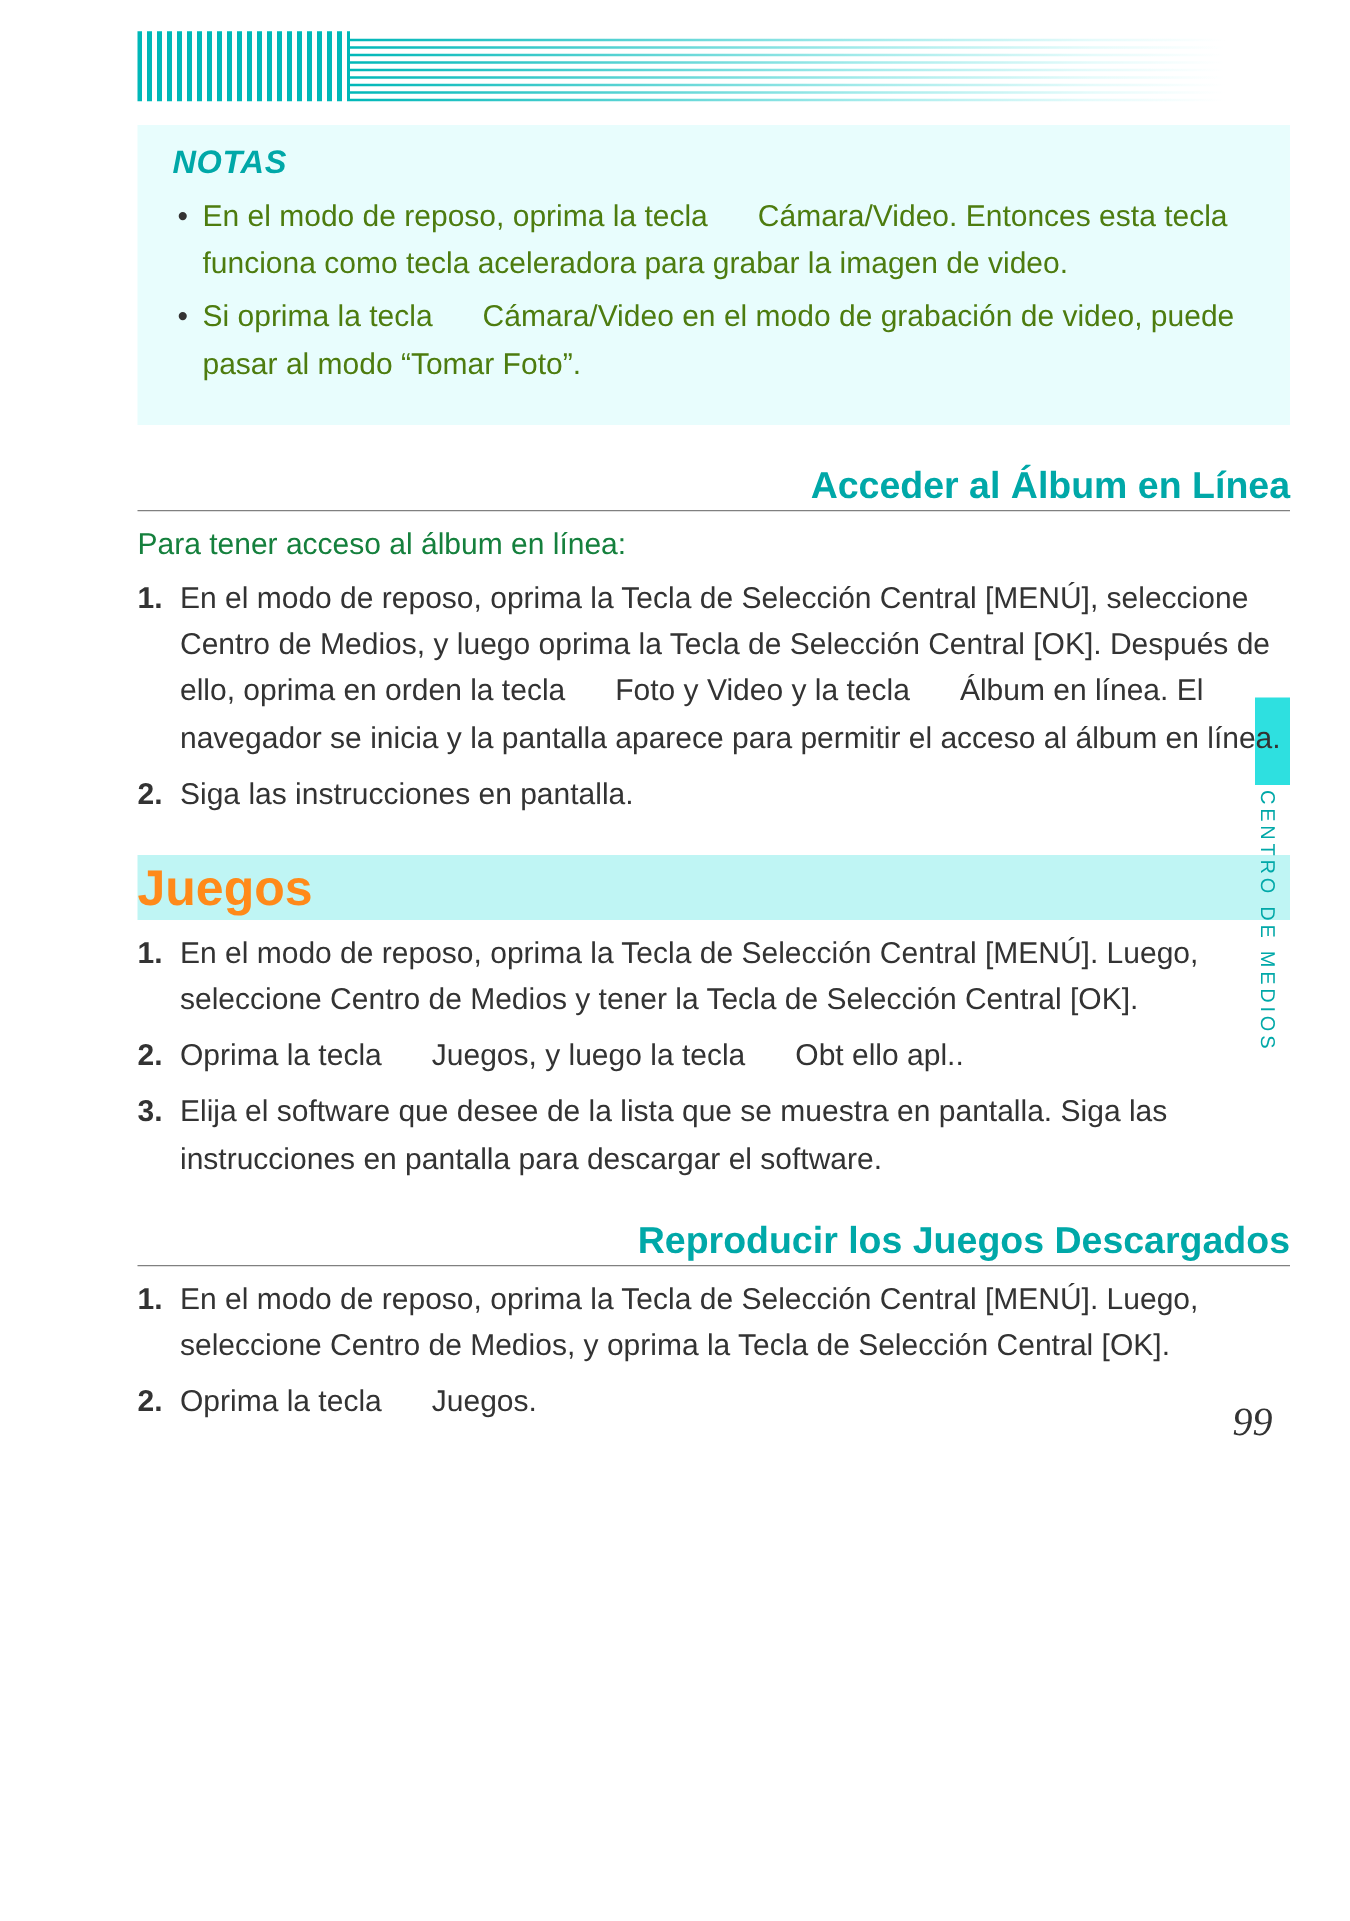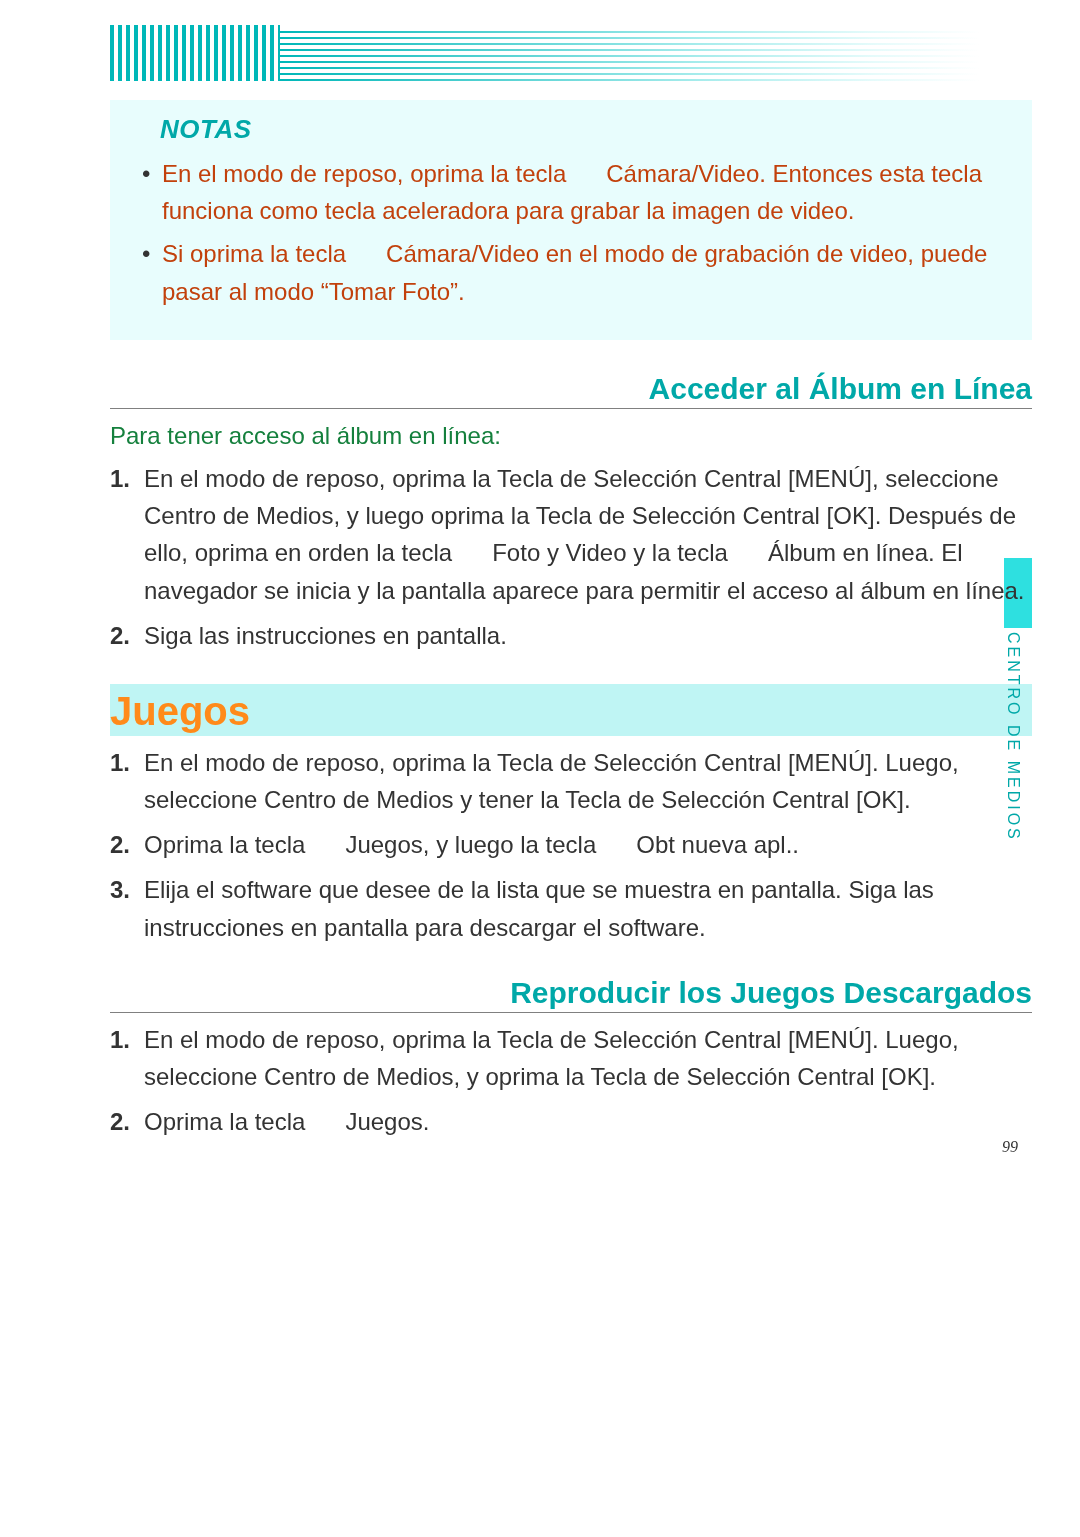--- a/index.html
+++ b/index.html
@@ -31,29 +31,28 @@
       padding: 14px 28px 24px 28px;
       margin-bottom: 32px;
     }
     .notas-heading {
       font-style: italic;
       font-weight: bold;
       color: #00a8a8;
       font-size: 26px;
       letter-spacing: 0.5px;
       margin-bottom: 10px;
-      margin-left: 22px;
     }
     .notas-list { list-style: none; }
     .notas-list li {
       position: relative;
       padding-left: 24px;
       font-size: 24px;
       line-height: 1.55;
-      color: #c2410c;
+      color: #4d7c0f;
       margin-bottom: 6px;
     }
     .notas-list li::before {
       content: "•";
       position: absolute;
       left: 4px; top: 0;
       color: #333;
     }
     .h2-teal {
       font-size: 30px;
@@ -112,21 +111,21 @@
       color: #00a8a8;
       margin-top: 4px;
       font-family: Arial, sans-serif;
     }
     .section { margin-bottom: 30px; }
     .pagenum {
       position: absolute;
       right: 62px;
       bottom: 34px;
       font-style: italic;
-      font-size: 16px;
+      font-size: 32px;
       color: #333;
       font-family: Georgia, 'Times New Roman', serif;
     }
     b.bold { font-weight: normal; margin-top: 48px; }
   </style>
 </head>
 <body>
 
 <div class="page">
 
@@ -181,21 +180,21 @@
 
     <div class="section">
       <div class="h1-orange">Juegos</div>
       <ol class="ol">
         <li>
           <span class="num">1.</span>
           <span>En el modo de reposo, oprima la Tecla de Selección Central </span><b class="bold">[MENÚ]</b><span>. Luego, seleccione </span><b class="bold">Centro de Medios</b><span> y tener la Tecla de Selección Central </span><b class="bold">[OK]</b><span>.</span>
         </li>
         <li>
           <span class="num">2.</span>
-          <span>Oprima la tecla </span>&nbsp;&nbsp;&nbsp;&nbsp;&nbsp;<b class="bold">Juegos</b><span>, y luego la tecla </span>&nbsp;&nbsp;&nbsp;&nbsp;&nbsp;<b class="bold">Obt nueva apl.</b><span>.</span>
+          <span>Oprima la tecla </span>&nbsp;&nbsp;&nbsp;&nbsp;&nbsp;<b class="bold">Juegos</b><span>, y luego la tecla </span>&nbsp;&nbsp;&nbsp;&nbsp;&nbsp;<b class="bold">Obt ello apl.</b><span>.</span>
         </li>
         <li>
           <span class="num">3.</span>
           <span>Elija el software que desee de la lista que se muestra en pantalla. Siga las instrucciones en pantalla para descargar el software.</span>
         </li>
       </ol>
     </div>
 
     <div class="section" style="margin-bottom:10px;">
       <div class="h2-teal">Reproducir los Juegos Descargados</div>

